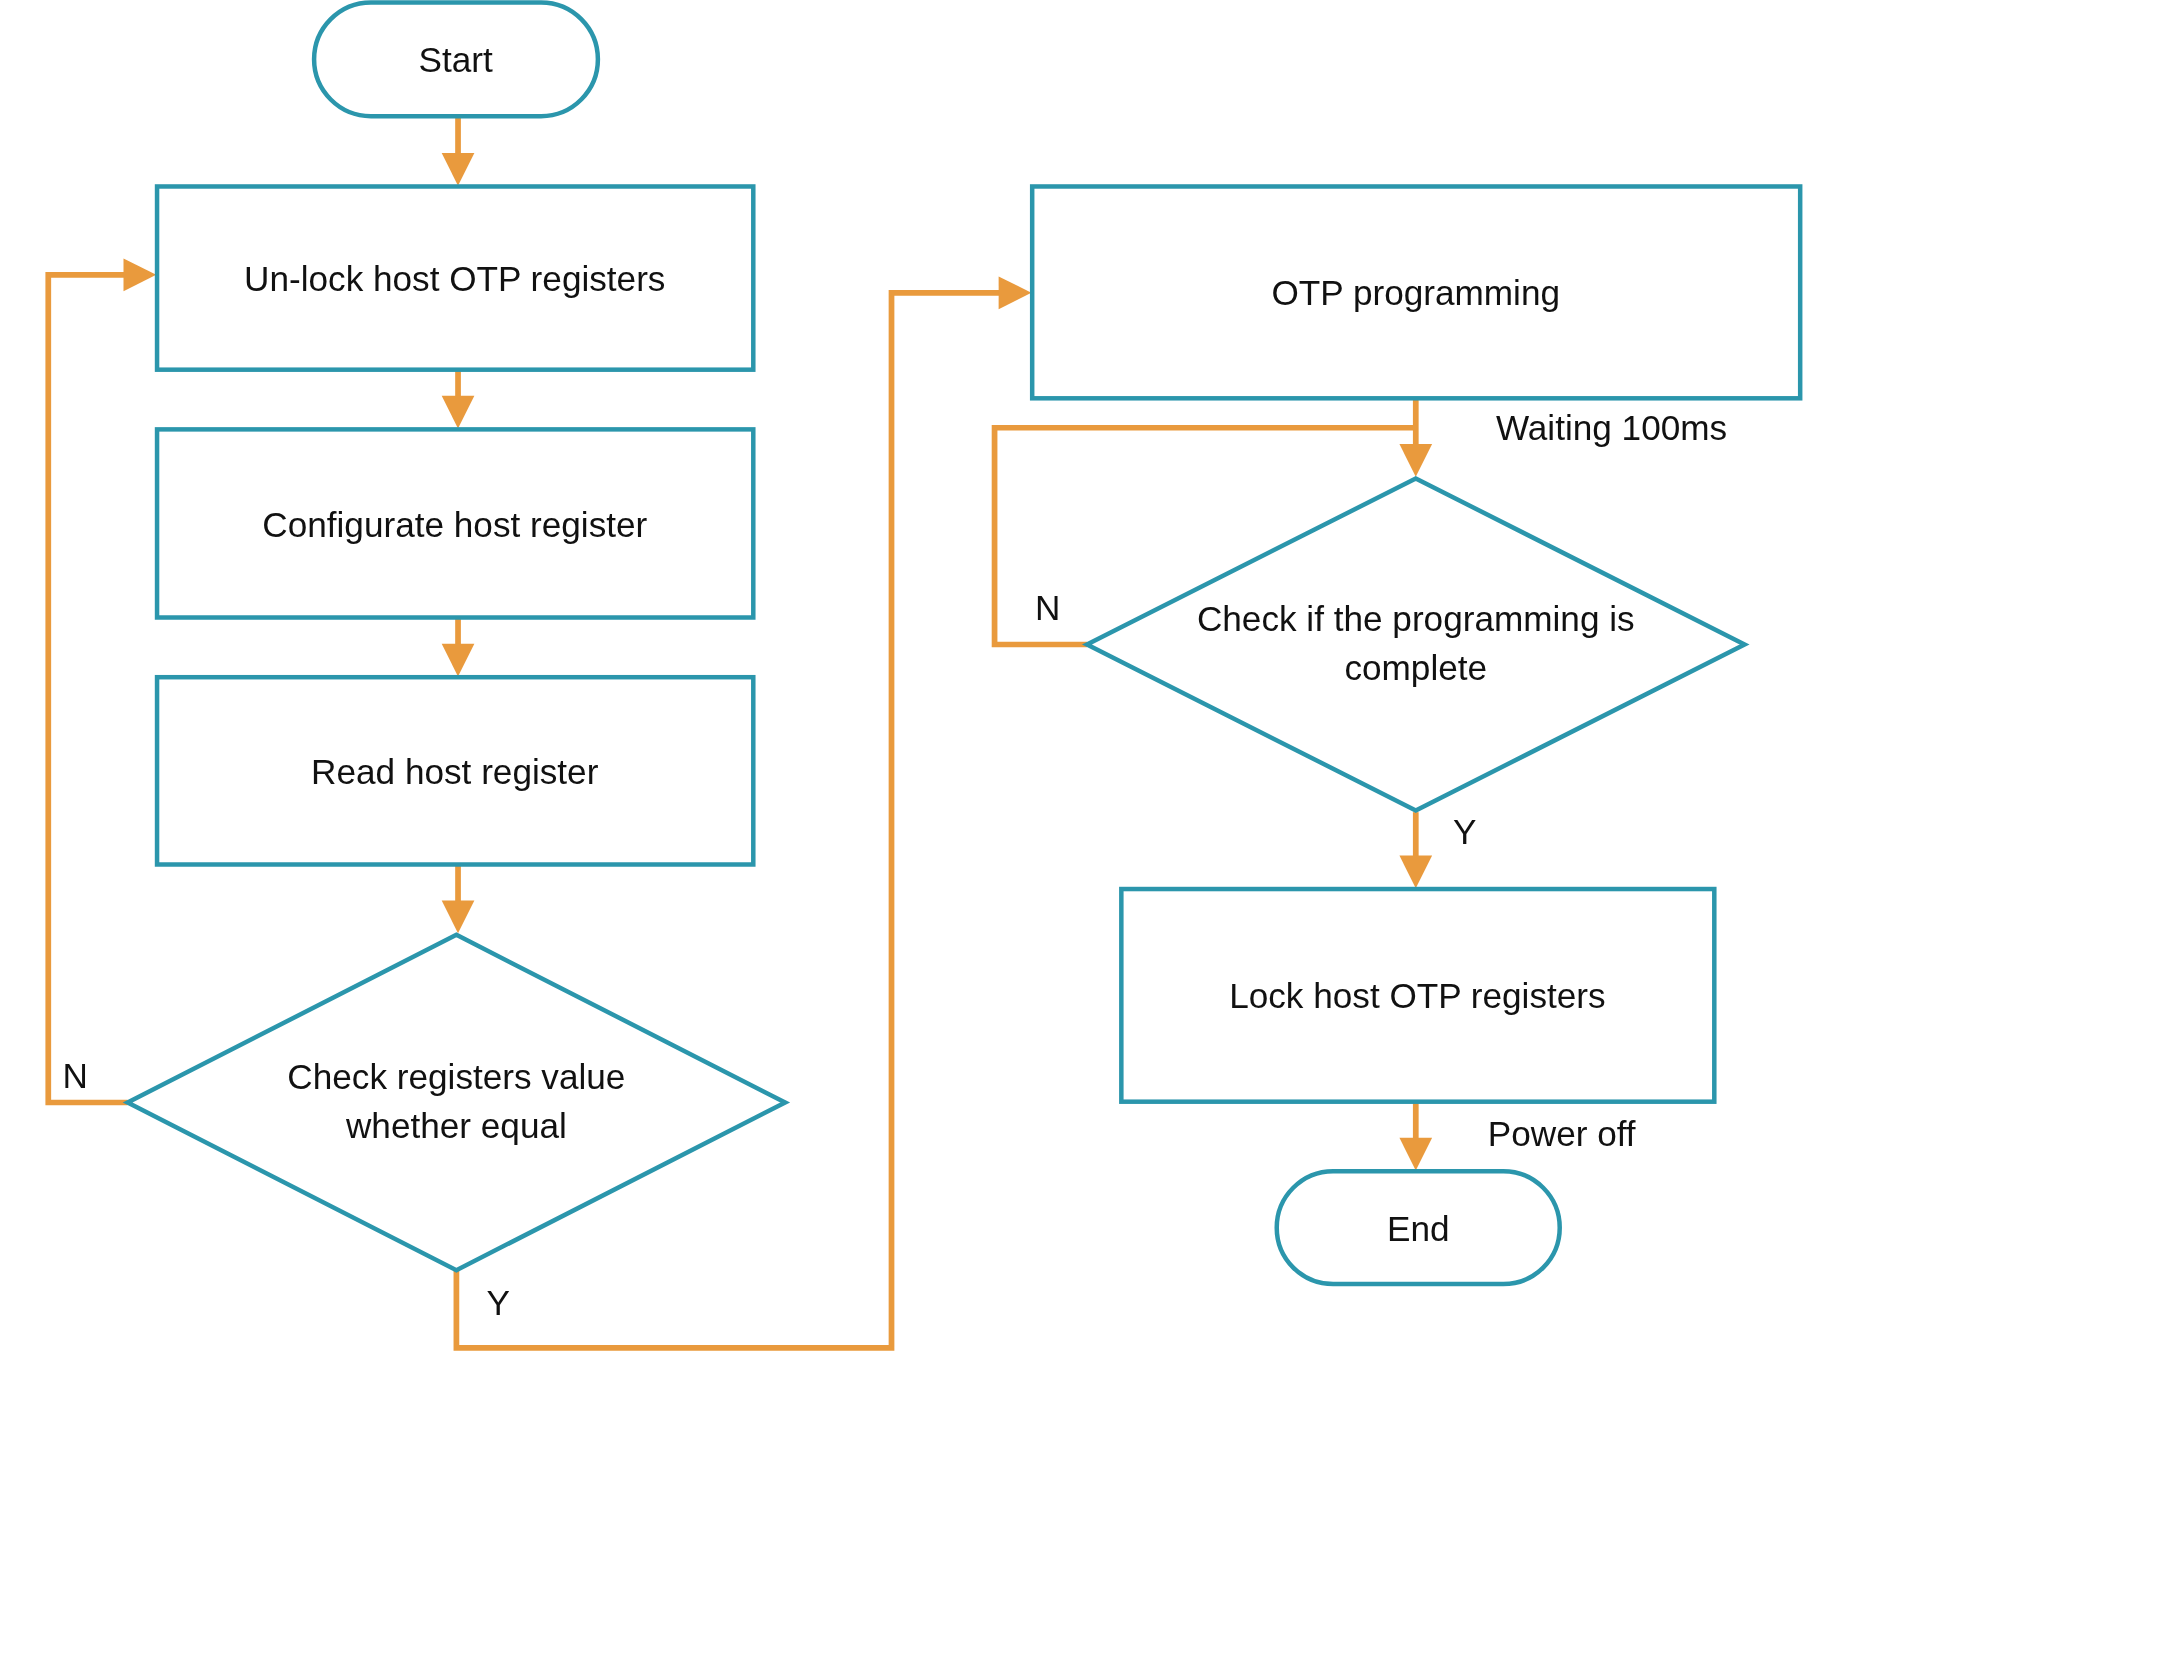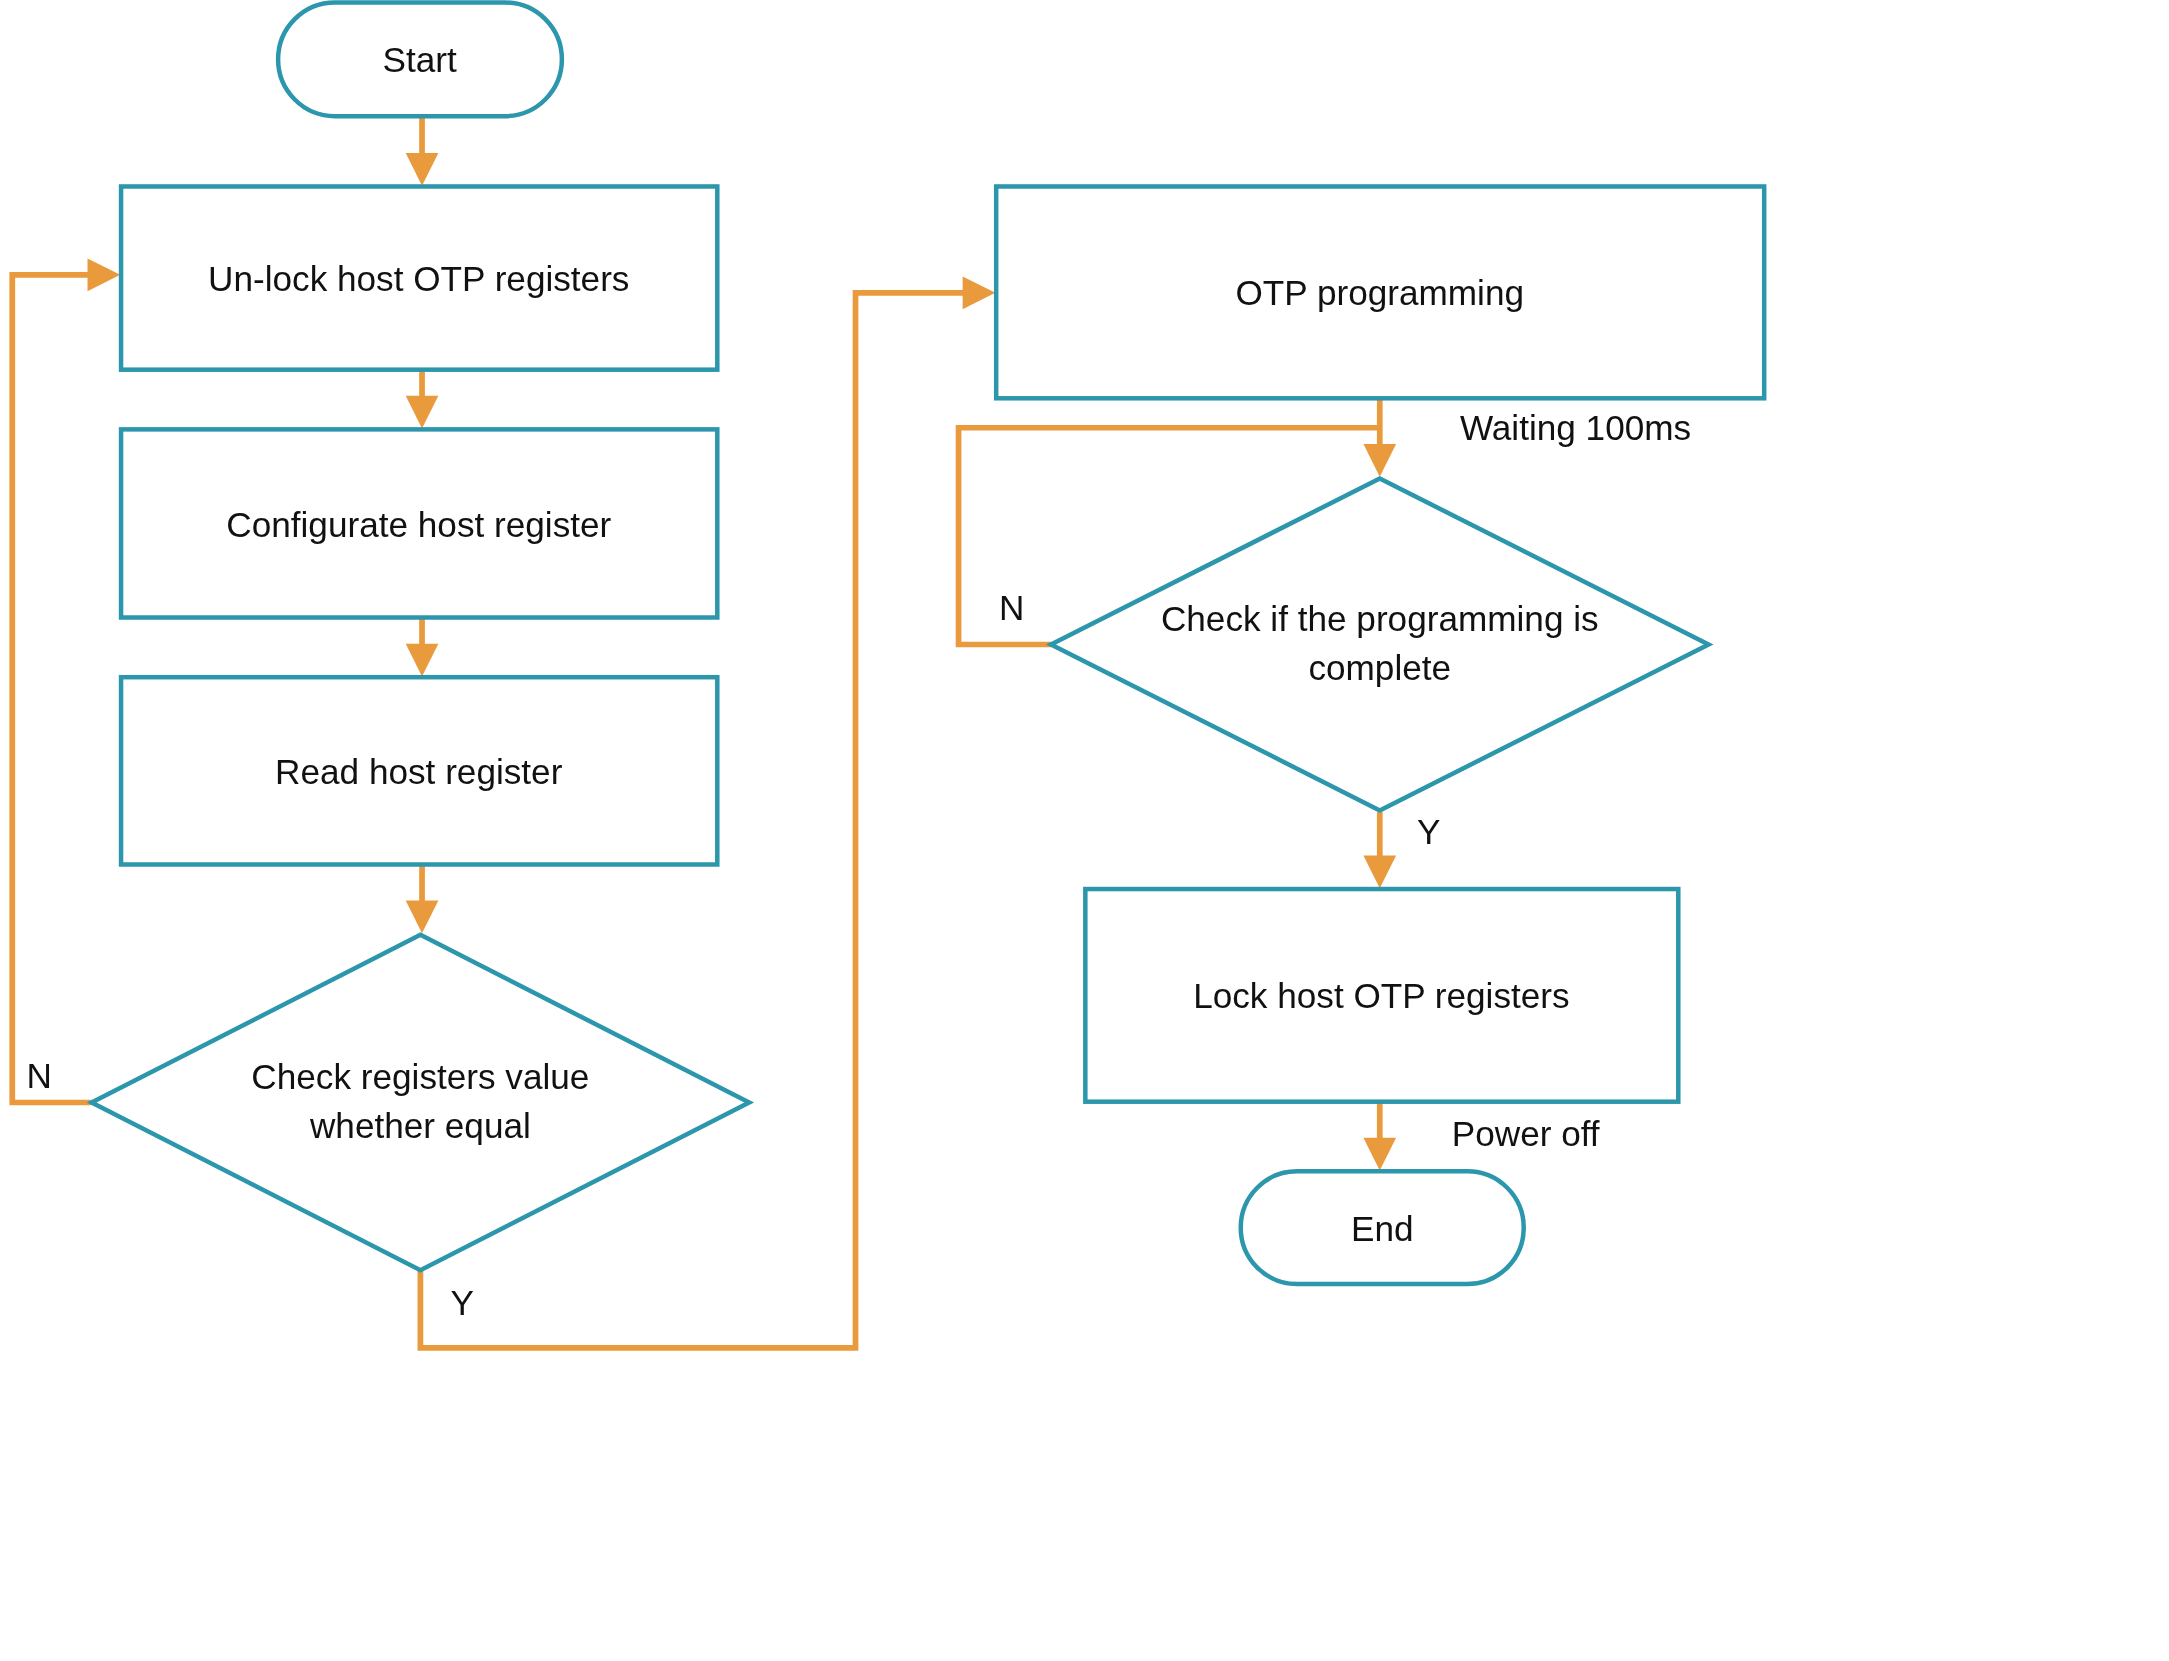--- a/index.html
+++ b/index.html
@@ -7,20 +7,21 @@
     padding: 0;
     background: #ffffff;
     width: 100%;
     height: 100%;
   }
   .canvas-wrap {
     width: 1774px;
     height: 1661px;
     max-width: 100%;
     background: #ffffff;
+    padding-left: 36px;
   }
   svg {
     display: block;
     width: 100%;
     height: auto;
     font-family: "Liberation Sans", sans-serif;
   }
   .shape {
     fill: #ffffff;
     stroke: var(--shape-stroke, #2B96AC);

